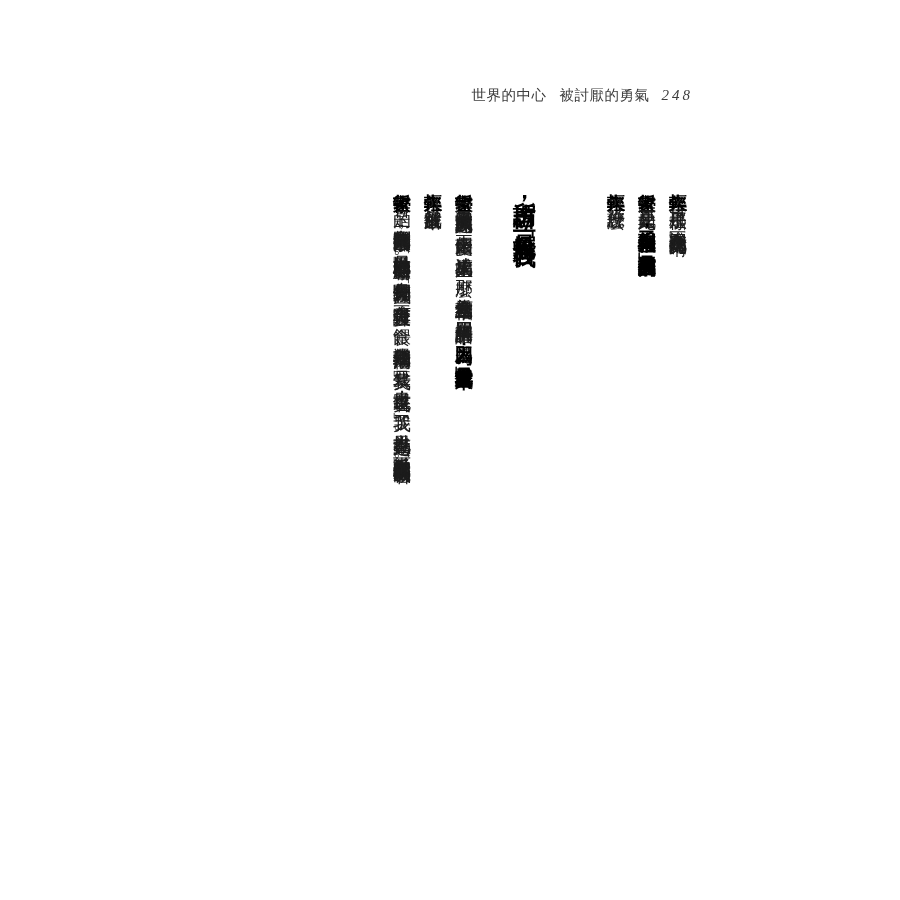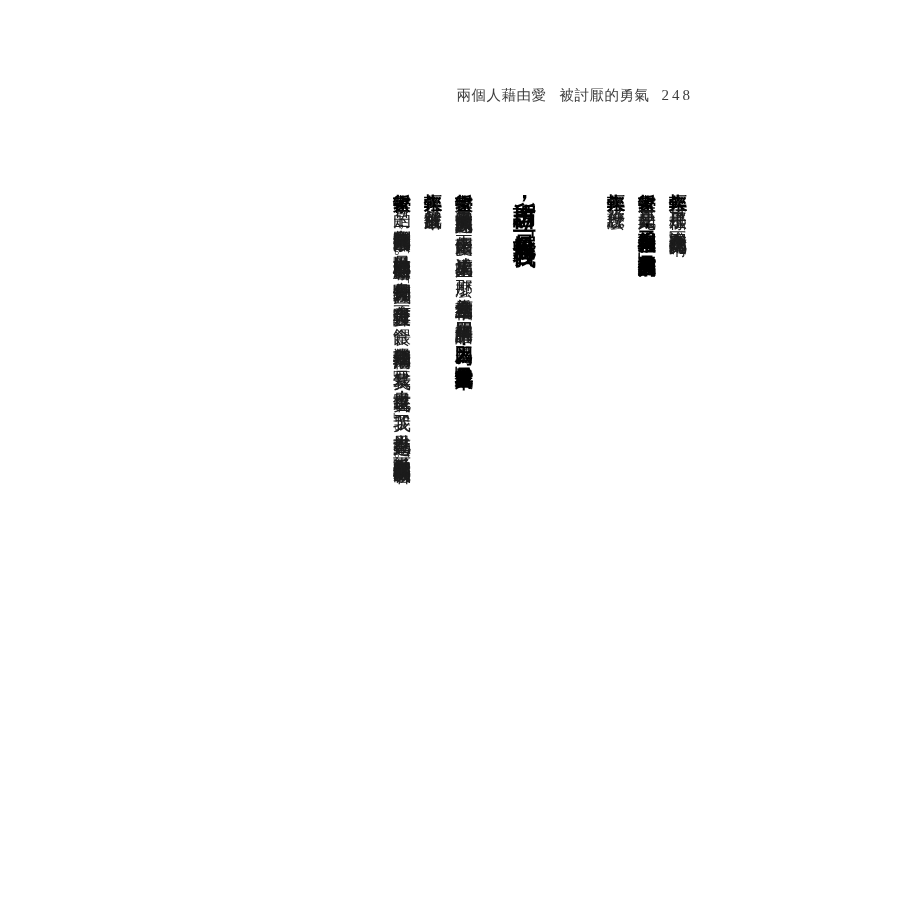--- a/index.html
+++ b/index.html
@@ -25,20 +25,21 @@
     font-size: 14.5px;
     letter-spacing: 0.5px;
     color: #3d3d3d;
     white-space: nowrap;
   }
   .running-head .sep { display: inline-block; width: 13px; }
   .running-head .folio {
     letter-spacing: 3px;
     margin-left: 12px;
     font-size: 15px;
+    font-style: italic;
   }
 
   
   .text-block {
     position: absolute;
     top: 158px;
     right: 207px;
     height: 650px;
     writing-mode: vertical-rl;
     text-orientation: mixed;
@@ -73,21 +74,21 @@
     color: #000;
     text-indent: 1.1em;
   }
 </style>
 </head>
 <body>
 
 <div class="page">
 
   <div class="running-head">
-    <span>兩個人藉由愛</span><span class="sep"></span><span>被討厭的勇氣</span><span class="folio">248</span>
+    <span>世界的中心</span><span class="sep"></span><span>被討厭的勇氣</span><span class="folio">248</span>
   </div>
 
   <div class="text-block">
     <div>
         <p class="para"><b class="speaker">年輕人</b><span>可是那樣子，說不定「我」會因此消失不見唷？</span></p>
         <p class="para"><b class="speaker">哲學家</b><span>正是要如此。</span><b>為了得到幸福人生，「我」是應該要消失不見的。</b></p>
         <p class="para"><b class="speaker">年輕人</b><span>您說什麼</span><span class="tcy">?!</span></p>
       </div>
 
     <h2 class="section-heading">所謂自立，是擺脫「自我」</h2>

